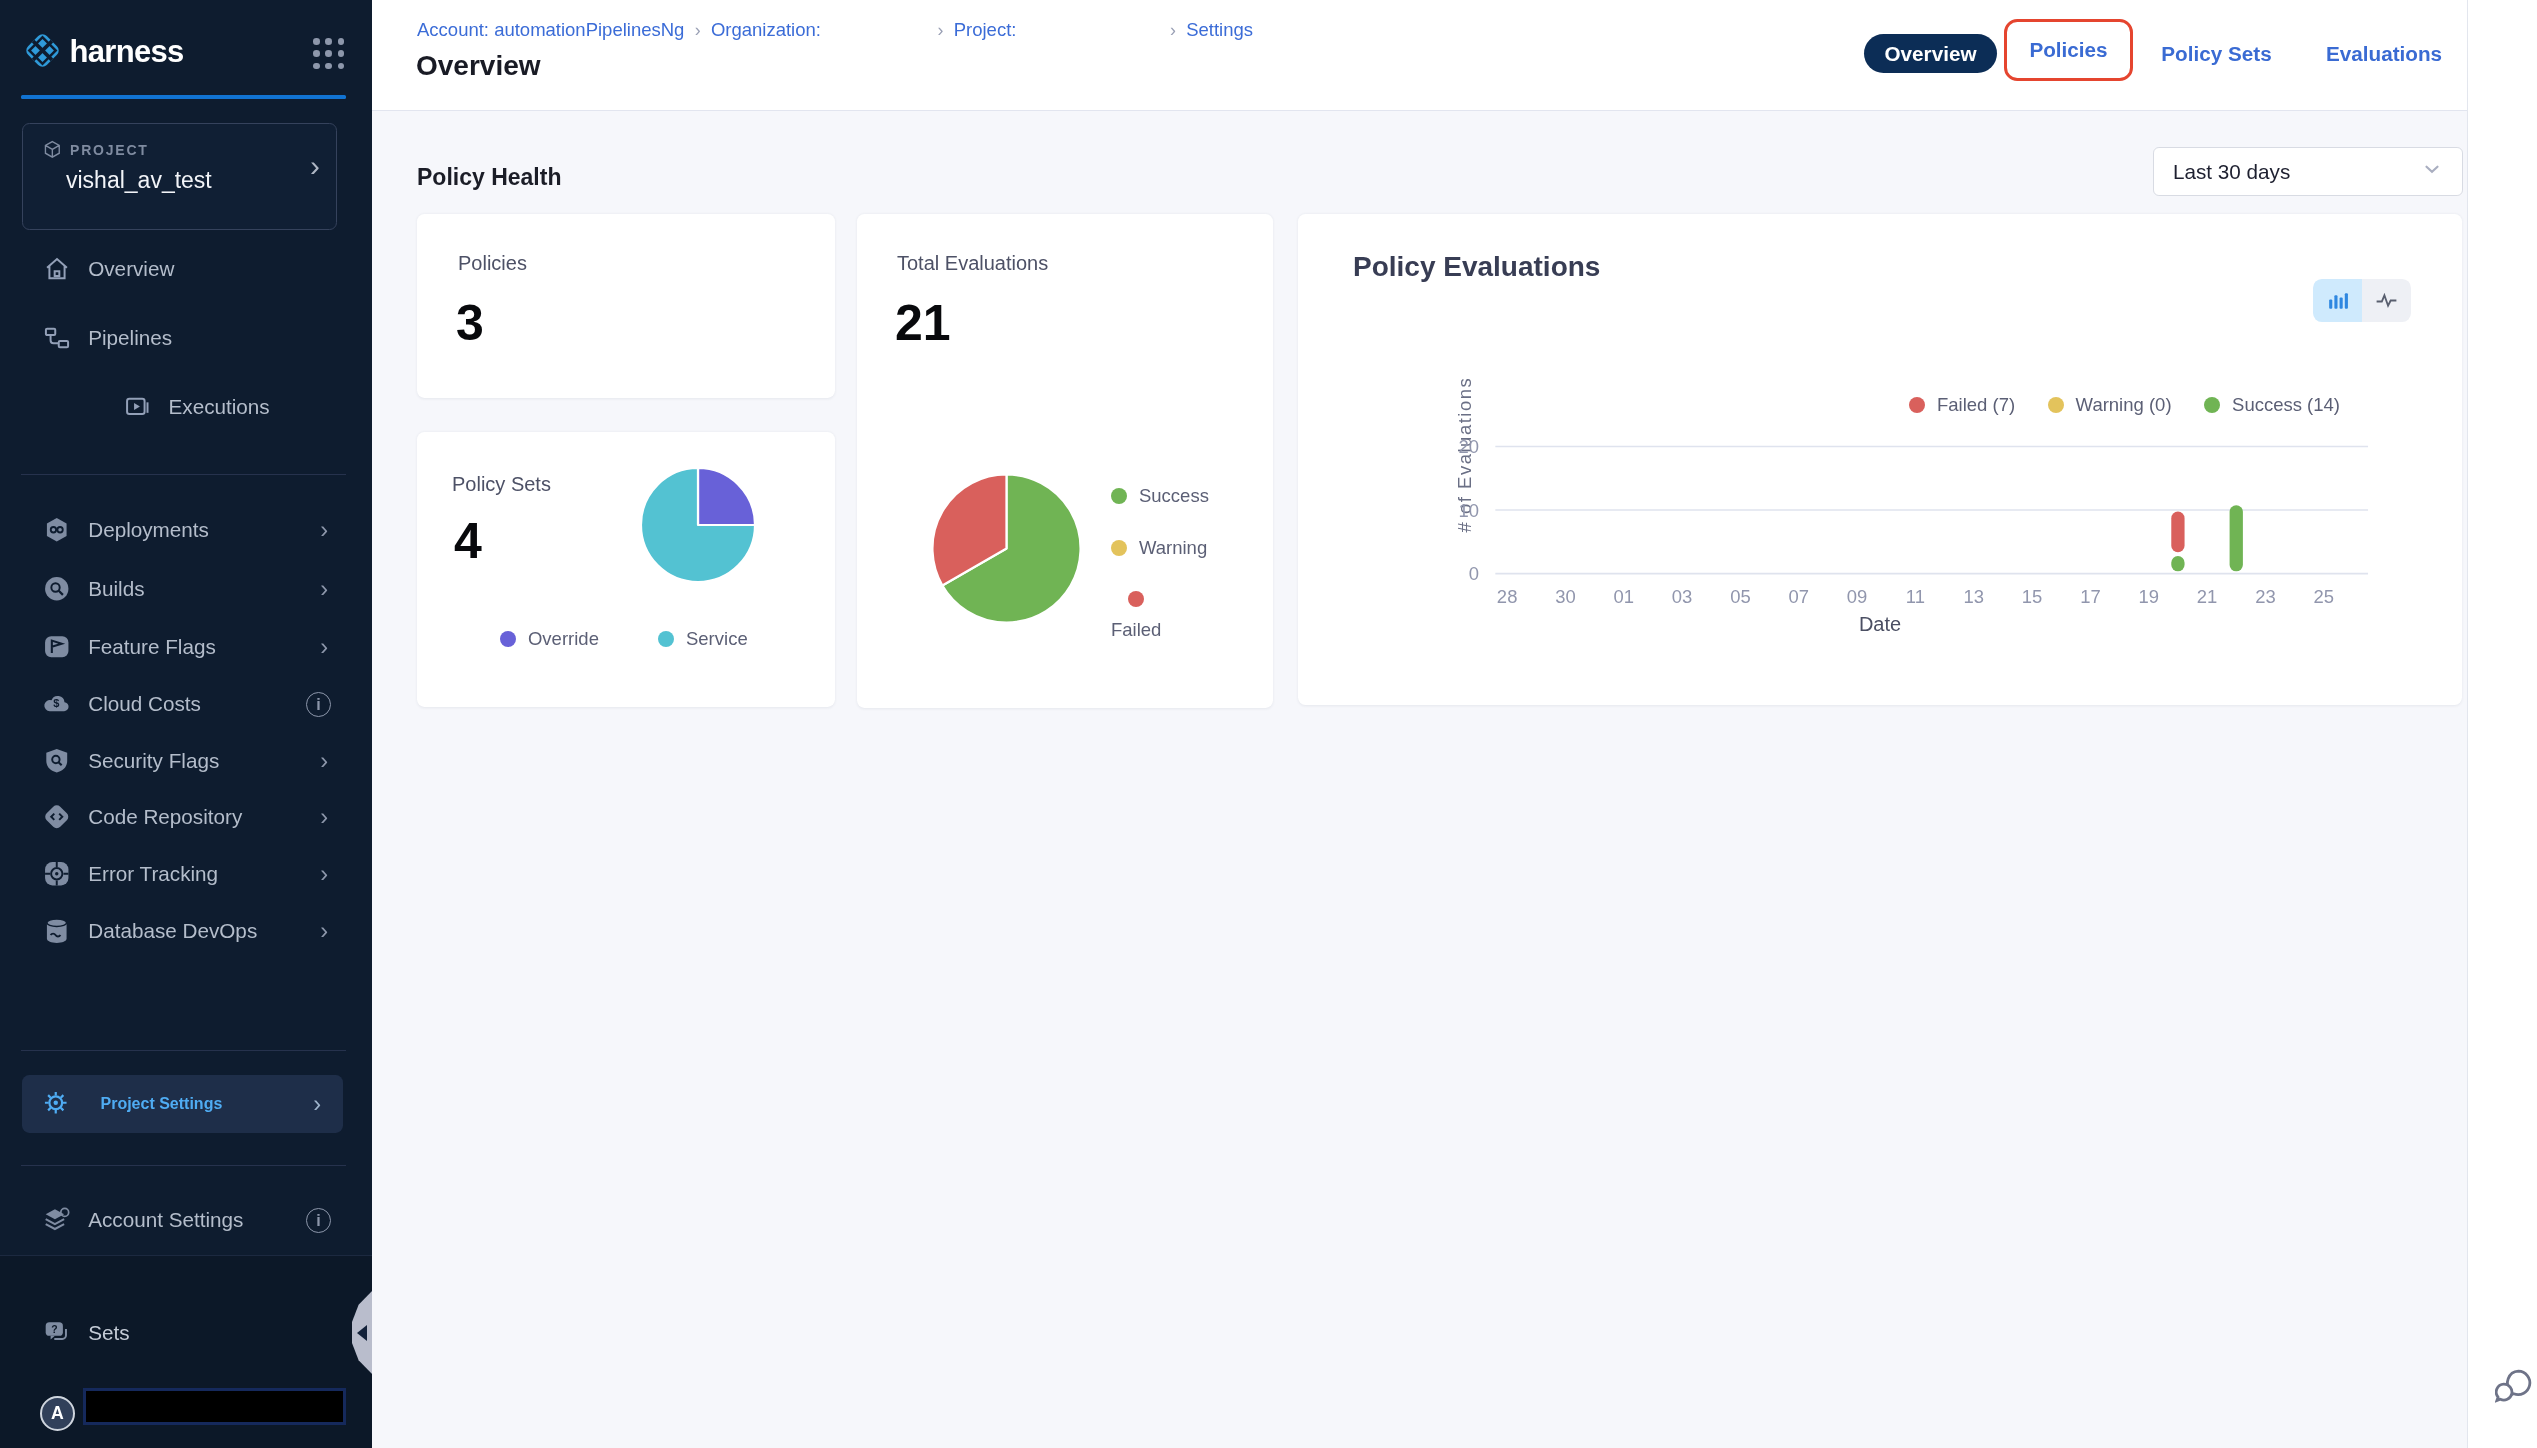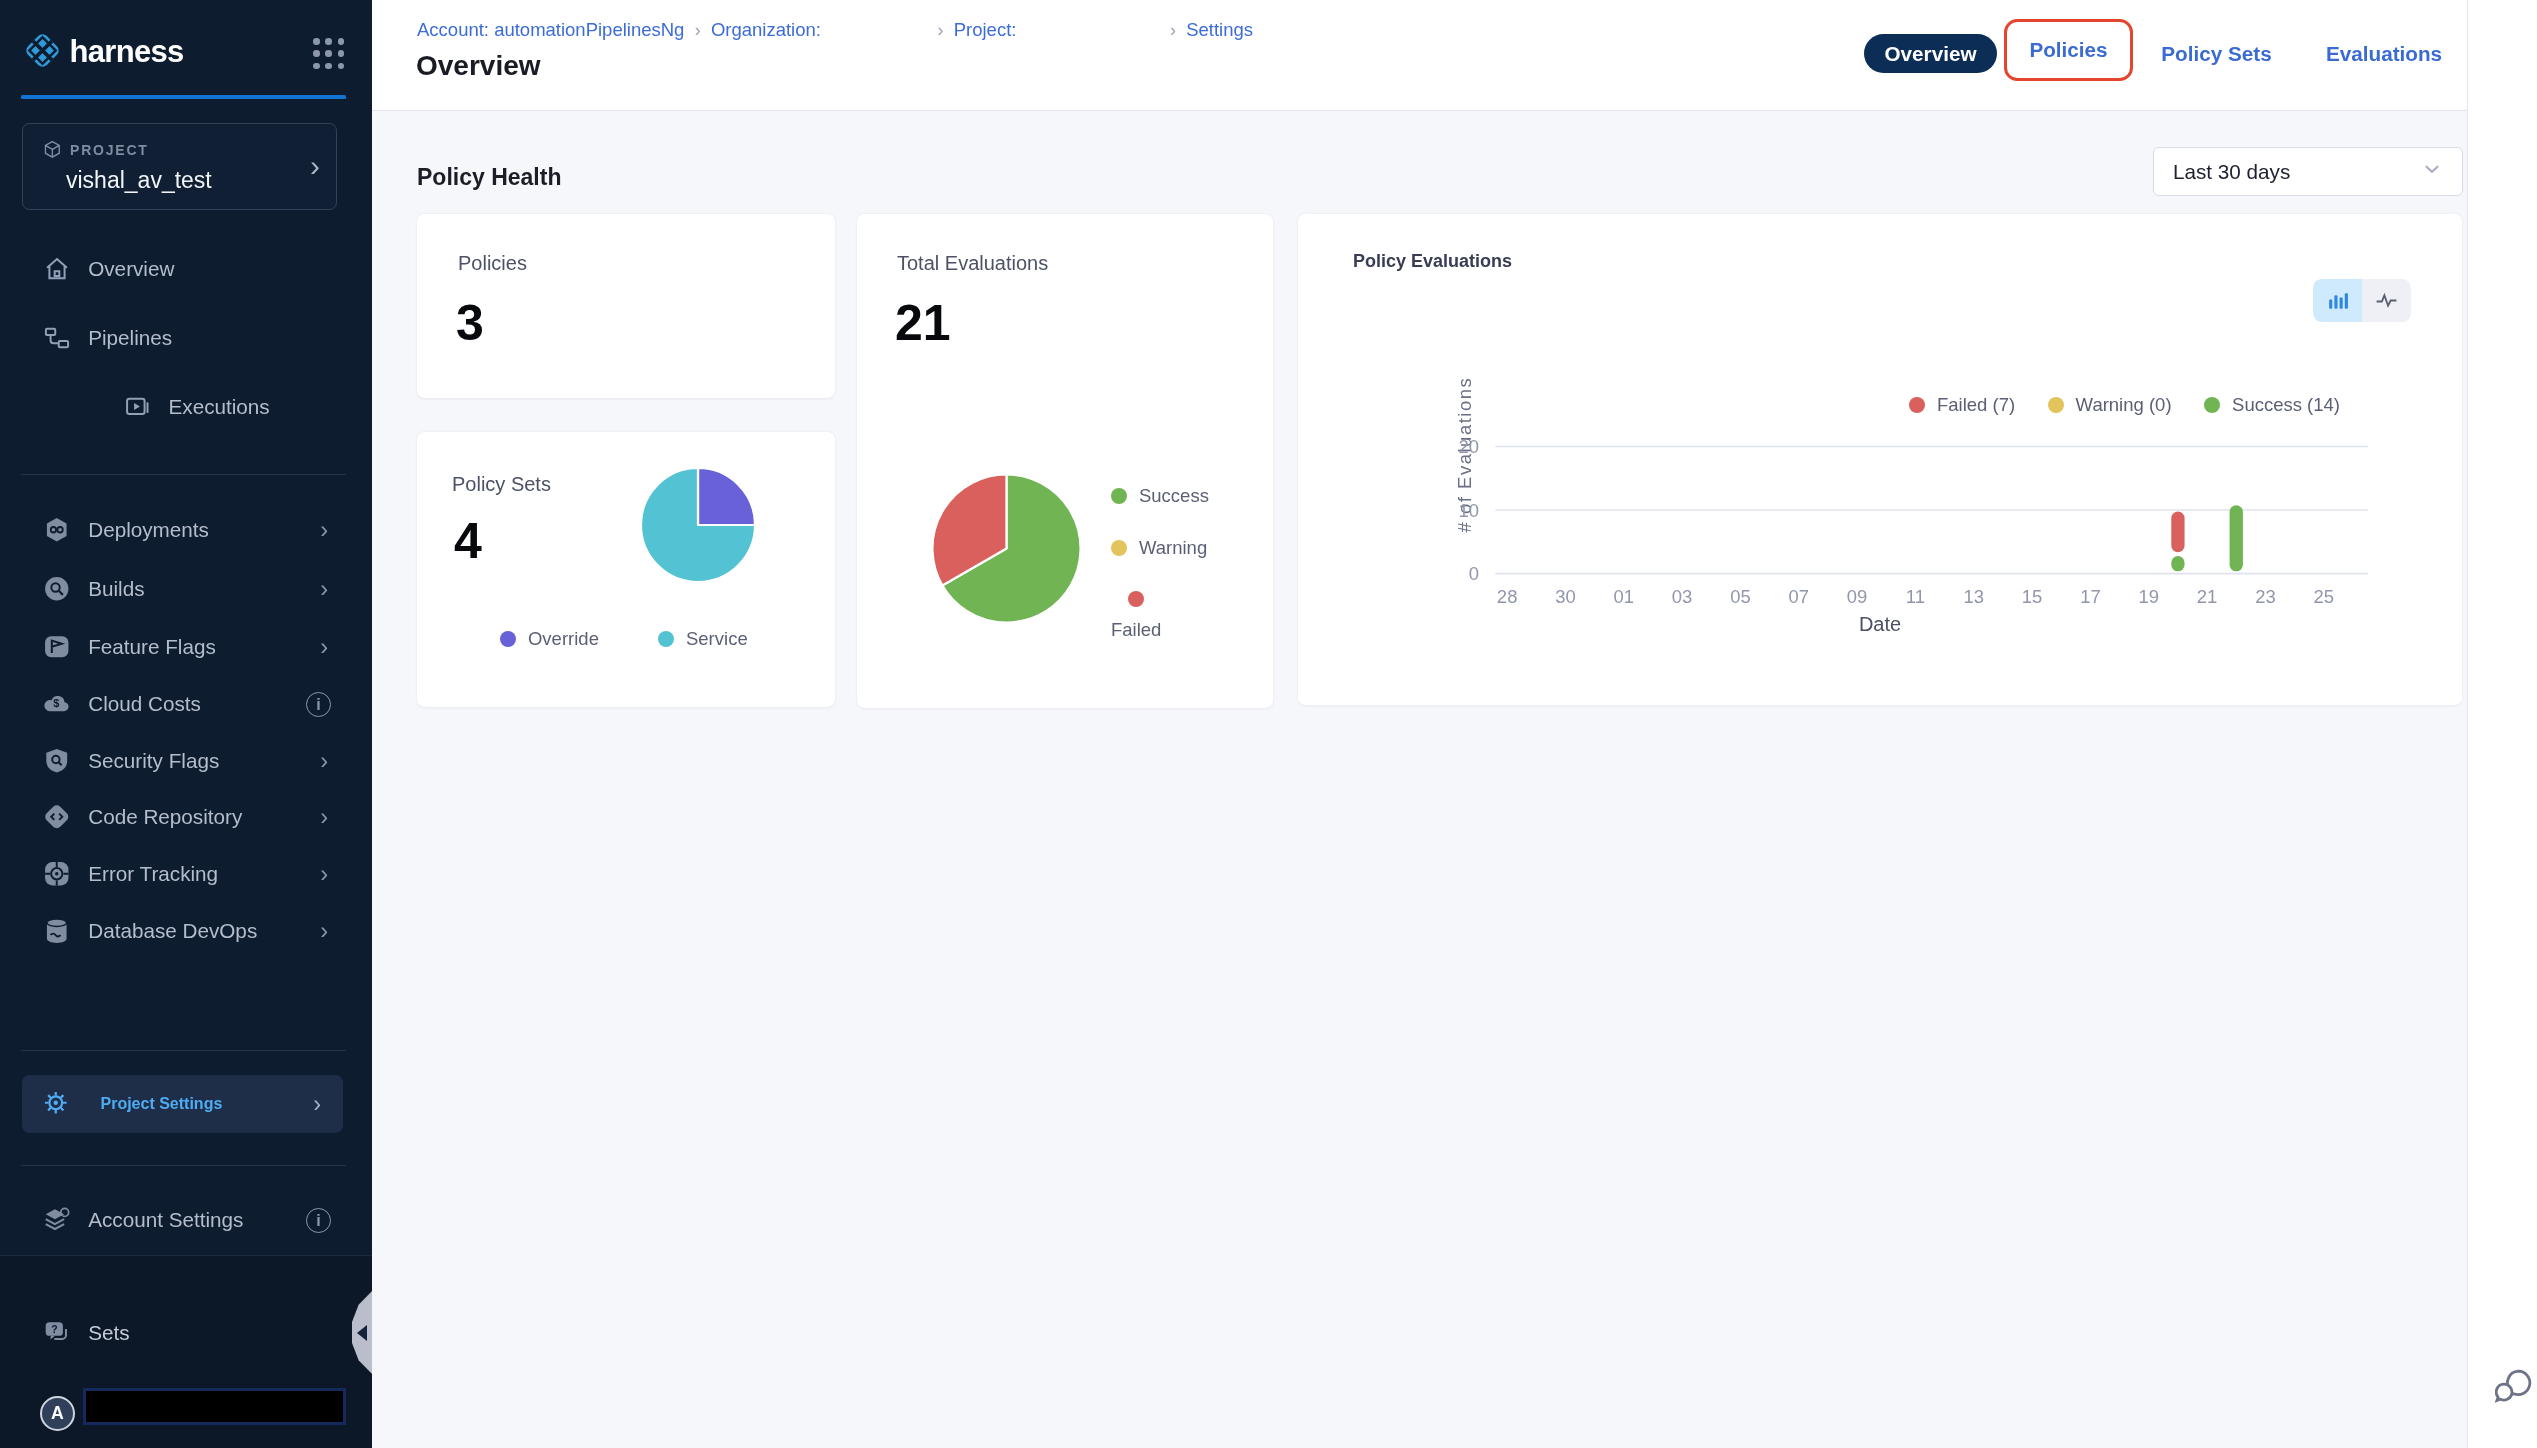--- a/index.html
+++ b/index.html
@@ -9,21 +9,21 @@
   .abs{position:absolute;}
 
   
   .sidebar{position:absolute;left:0;top:0;width:372px;height:1449px;background:#0e1c2f;}
   .sidebar-footer{position:absolute;left:0;top:1255px;width:372px;height:193px;background:#0c1828;border-top:0.7px solid #1c2940;}
   .logo-row{position:absolute;left:20.7px;top:28px;width:325px;height:47px;display:flex;align-items:center;}
   .logo-text{color:#ffffff;font-size:31px;font-weight:700;letter-spacing:-0.7px;margin-left:5.9px;}
   .blue-rule{position:absolute;left:20.7px;top:95px;width:325px;height:3.7px;background:#1173d2;border-radius:1.5px;}
   .grid-icon{position:absolute;right:26.6px;top:38px;width:32.5px;height:32.5px;display:grid;grid-template-columns:repeat(3,1fr);gap:4.4px;}
   .grid-icon i{width:6.6px;height:6.6px;border-radius:50%;background:#8d97ab;display:block;}
-  .project-box{position:absolute;left:22px;top:123px;width:315px;height:87px;border:1.5px solid #35425c;border-radius:7.4px;background:#101f34;cursor:pointer;}
+  .project-box{position:absolute;left:22px;top:123px;width:315px;height:107px;border:1.5px solid #35425c;border-radius:7.4px;background:#101f34;cursor:pointer;}
   .project-label{position:absolute;left:47px;top:17.7px;color:#7f8ba0;font-size:14px;font-weight:700;letter-spacing:1.8px;}
   .project-name{position:absolute;left:43px;top:43px;color:#f2f4f8;font-size:23px;}
   .project-chev{position:absolute;right:16.2px;top:26.6px;color:#aeb6c4;font-size:29.5px;line-height:29.5px;}
   .srow{position:absolute;left:22px;width:328px;height:44px;display:flex;align-items:center;color:#b4bdcb;font-size:20.7px;cursor:pointer;padding-left:19px;}
   .srow .ic{width:31px;height:31px;margin-right:16.2px;flex:0 0 31px;display:flex;align-items:center;justify-content:center;}
   .srow .chev{margin-left:auto;margin-right:22px;color:#8d97ab;font-size:23.6px;}
   .srow .info{margin-left:auto;margin-right:19px;width:25px;height:25px;border:1.5px solid #8d97ab;border-radius:50%;
     color:#8d97ab;font-size:16.2px;display:flex;align-items:center;justify-content:center;font-weight:700;}
   .sdiv{position:absolute;left:20.7px;width:325px;height:0.7px;background:#26324d;}
   .ps-box{position:absolute;left:22px;top:1075px;width:321px;height:58px;background:#1e2e49;border-radius:7.4px;display:flex;align-items:center;padding-left:19px;cursor:pointer;}
@@ -55,21 +55,21 @@
   .range-select{position:absolute;left:1781px;top:36px;width:310px;height:49px;background:#fff;border:1.5px solid #d8dbe3;border-radius:5.9px;
     display:flex;align-items:center;padding:0 19px;font-size:20.7px;color:#1e2030;cursor:pointer;}
   .range-select .chev{margin-left:auto;color:#a9aec0;}
   .card{position:absolute;background:#ffffff;border-radius:7.4px;box-shadow:0 0.7px 3px rgba(40,50,80,.08);}
   .card-label{position:absolute;font-size:20px;color:#4d5166;}
   .card-num{position:absolute;font-size:50px;font-weight:700;color:#08090c;}
   .legend-item{position:absolute;display:flex;align-items:center;gap:11.8px;font-size:18.5px;color:#5b5f75;}
   .dot{width:16.2px;height:16.2px;border-radius:50%;flex:0 0 16.2px;}
 
   
-  .pe-title{position:absolute;left:55px;top:37px;font-size:18px;color:#383d54;font-weight:700;}
+  .pe-title{position:absolute;left:55px;top:37px;font-size:28px;color:#383d54;font-weight:700;}
   .toggle{position:absolute;left:1015px;top:65px;display:flex;border-radius:8.9px;overflow:hidden;}
   .toggle .tbtn{width:49px;height:43px;display:flex;align-items:center;justify-content:center;cursor:pointer;}
   .tbtn.active{background:#cfeafd;} .tbtn.idle{background:#eef0f5;}
   .pe-legend{position:absolute;left:611px;top:180px;display:flex;gap:32.5px;justify-content:center;}
   .pe-legend .legend-item{position:static;}
   .ylab{position:absolute;left:71px;top:229px;width:192px;transform:rotate(-90deg);transform-origin:center;
     font-size:18.5px;color:#6a6f85;text-align:center;line-height:1.25;letter-spacing:1.5px;}
   .xlab{position:absolute;left:0;top:399px;width:1164px;text-align:center;font-size:20px;color:#4b4f63;}
 </style>
 </head>

